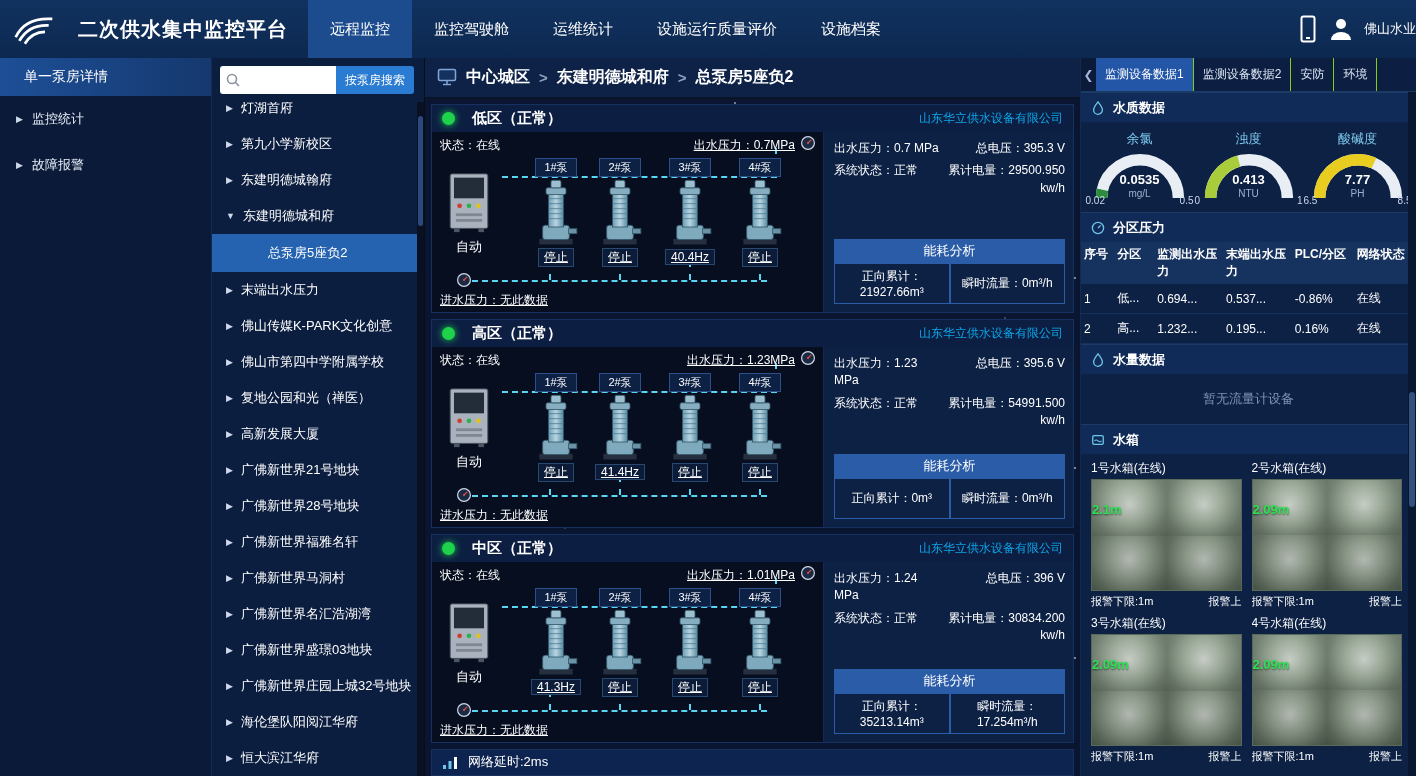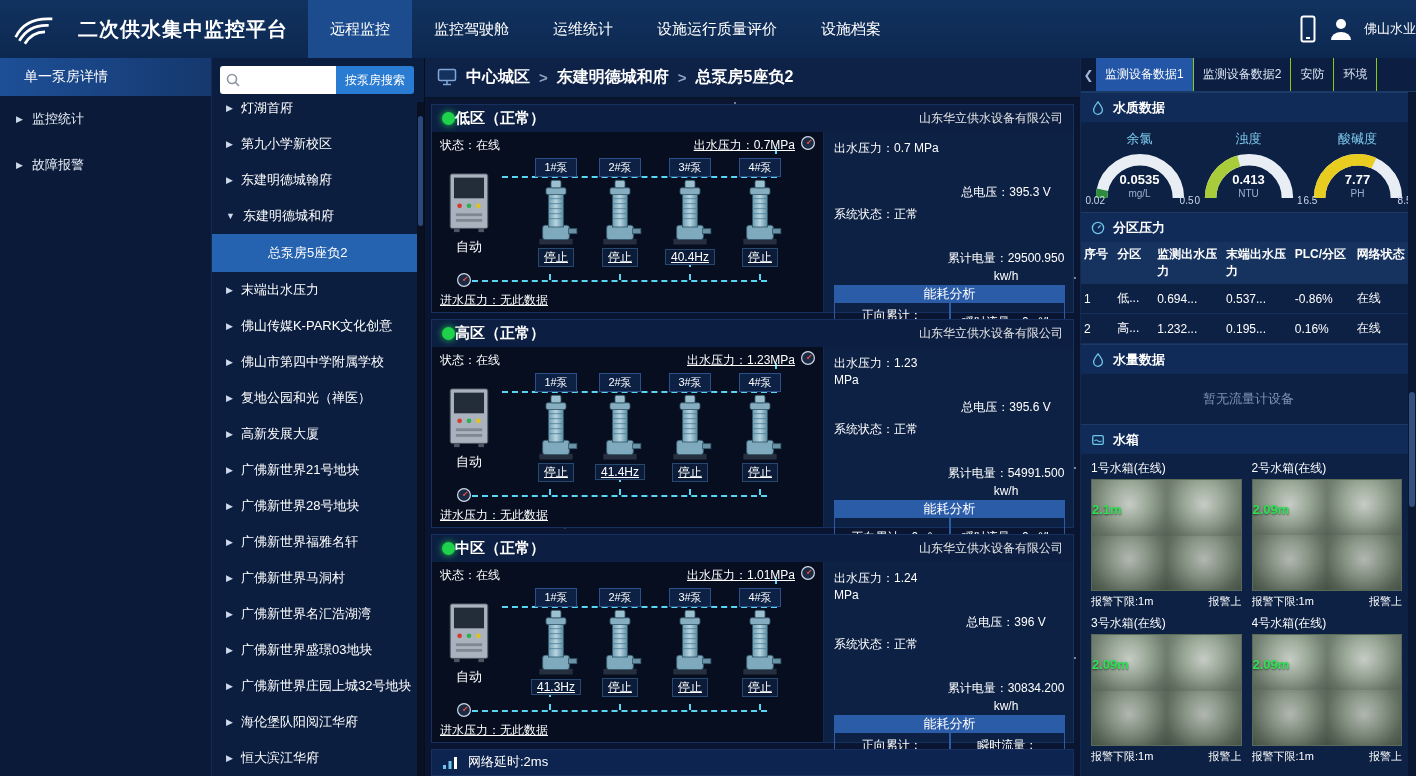--- a/index.html
+++ b/index.html
@@ -46,24 +46,24 @@
       radial-gradient(1px 1px at 140px 90px, rgba(255,255,255,.55), transparent),
       radial-gradient(1.5px 1.5px at 310px 45px, rgba(255,255,255,.8), transparent),
       radial-gradient(1px 1px at 470px 130px, rgba(255,255,255,.5), transparent),
       radial-gradient(1px 1px at 580px 70px, rgba(255,255,255,.7), transparent);
     background-repeat:repeat; background-size:620px 190px; }
   .breadcrumb { position:relative; z-index:1; height:42px; display:flex; align-items:center; gap:9px; padding:0 12px; background:#0e2248; border-bottom:2px solid #091427; }
   .crumb { font-size:16px; font-weight:bold; cursor:pointer; }
   .crumb-sep { color:#8fa3c4; font-size:15px; font-weight:bold; }
   .zones { position:relative; z-index:1; display:flex; flex-direction:column; gap:6px; padding:5px 6px 0; }
   .zone { background:#0d2145; border:1px solid #16305f; }
-  .zone-header { height:27px; display:flex; align-items:center; gap:0; padding:0 10px; background:#0c1f42; }
+  .zone-header { height:27px; display:flex; align-items:center; gap:17px; padding:0 10px; background:#0c1f42; }
   .dot { width:13px; height:13px; border-radius:50%; background:var(--status-ok,#1ed24b); box-shadow:0 0 7px var(--status-ok,#1ed24b); flex:none; }
   .zone-title { font-size:15px; font-weight:bold; }
-  .zone-company { margin-left:auto; font-size:12px; color:#e5e5e5; }
+  .zone-company { margin-left:auto; font-size:12px; color:#0ea5e9; }
   .zone-body { display:flex; height:180px; }
   .diagram { width:392px; flex:none; background:#070e20; position:relative; border-right:1px solid #13294f; overflow:hidden; }
   .diag-status { position:absolute; top:5px; left:8px; font-size:12px; z-index:2; }
   .diag-outlet { position:absolute; top:5px; right:28px; font-size:12px; text-decoration:underline; z-index:2; cursor:pointer; }
   .outlet-gauge { position:absolute; top:3px; right:7px; z-index:2; }
   .inlet-gauge { position:absolute; left:24px; top:140px; z-index:2; }
   .cabinet { position:absolute; left:16px; top:40px; z-index:1; }
   .mode { position:absolute; left:24px; top:106px; font-size:13px; z-index:2; }
   .inlet { position:absolute; left:8px; bottom:3px; font-size:12px; text-decoration:underline; z-index:2; cursor:pointer; }
   .pipe { position:absolute; z-index:0; }
@@ -72,21 +72,21 @@
   .pipe-bottom { left:40px; right:56px; top:148px; border-top:2px dashed var(--pipe,#58d6f4); }
   .stub { position:absolute; top:129px; height:19px; border-left:2px dashed var(--pipe,#58d6f4); z-index:0; }
   .stub1{left:117px}.stub2{left:187px}.stub3{left:257px}.stub4{left:327px}
   .pump { position:absolute; top:26px; width:64px; text-align:center; z-index:1; }
   .p1{left:92px}.p2{left:156px}.p3{left:226px}.p4{left:296px}
   .pump-label { font-size:11px; background:#0d2145; border:1px solid #2c4f8a; width:42px; margin:0 auto; padding:1px 0; position:relative; z-index:2; }
   .pump-svg { display:block; margin:0 auto; }
   .pump-state { display:inline-block; font-size:12px; text-decoration:underline; background:#0c1c38; border:1px solid #27486f; padding:0 5px; position:relative; z-index:2; cursor:pointer; }
   .info { flex:1; display:flex; flex-direction:column; padding:8px 8px 8px 10px; background:#0d2145; }
   .info-grid { display:grid; grid-template-columns:1fr auto; gap:5px 8px; font-size:12px; line-height:1.45; }
-  .info-grid .r { text-align:center; max-width:118px;margin-top:44px; }
+  .info-grid .r { text-align:right; max-width:118px; }
   .info-grid .l { max-width:116px; }
   .energy-bar { margin-top:auto; height:25px; background:#2b5ca8; display:flex; align-items:center; justify-content:center; font-size:13px; }
   .flow-row { display:flex; }
   .flow-cell { flex:1; min-height:40px; border:1px solid #2b5ca8; border-top:none; display:flex; align-items:center; justify-content:center; text-align:center; font-size:12px; padding:2px 4px; }
   .network-bar { position:relative; z-index:1; margin:6px 6px 0; height:28px; background:#0e2450; border:1px solid #16305f; display:flex; align-items:center; gap:8px; padding:0 10px; font-size:13px; }
 
   
   .rightpanel { width:336px; flex:none; background:#0d2145; border-left:1px solid #13294f; position:relative; overflow:hidden; }
   .rp-tabs { display:flex; align-items:stretch; height:34px; background:#0c1f42; font-size:12px; color:#dfe7f5; border-bottom:1px solid #1b3a66; }
   .rp-back { width:15px; display:flex; align-items:center; justify-content:center; color:#9fb4d8; font-size:12px; cursor:pointer; background:#0a1a38; }

